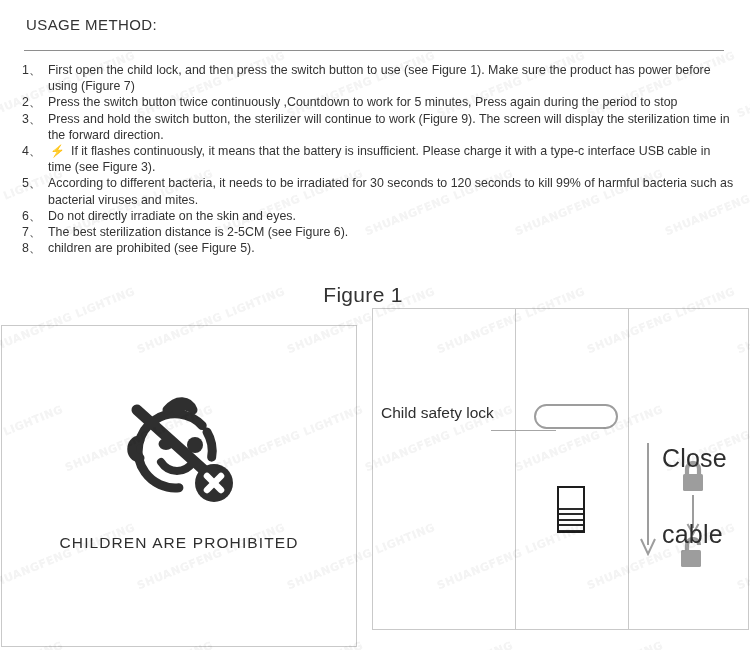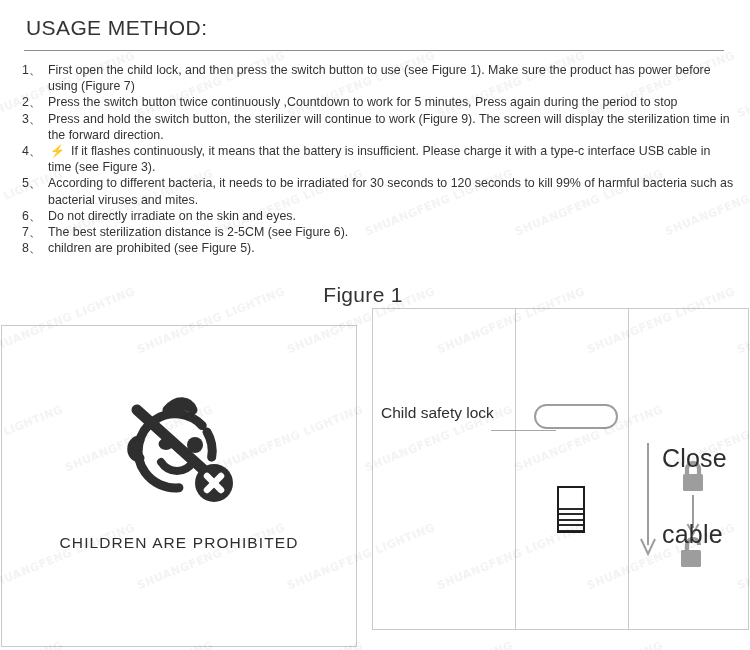--- a/index.html
+++ b/index.html
@@ -41,21 +41,21 @@
   #page {
     position: absolute;
     left: 0; top: 0;
     width: 750px; height: 650px;
     z-index: 1;
   }
   #usage-title {
     position: absolute;
     left: 26px;
     top: 16px;
-    font-size: 21px;
+    font-size: 15px;
     font-weight: normal;
     letter-spacing: 0.4px;
     color: #333333;
     font-family: "Liberation Sans", sans-serif;
   }
   #title-rule {
     position: absolute;
     left: 24px;
     top: 50px;
     width: 700px;

